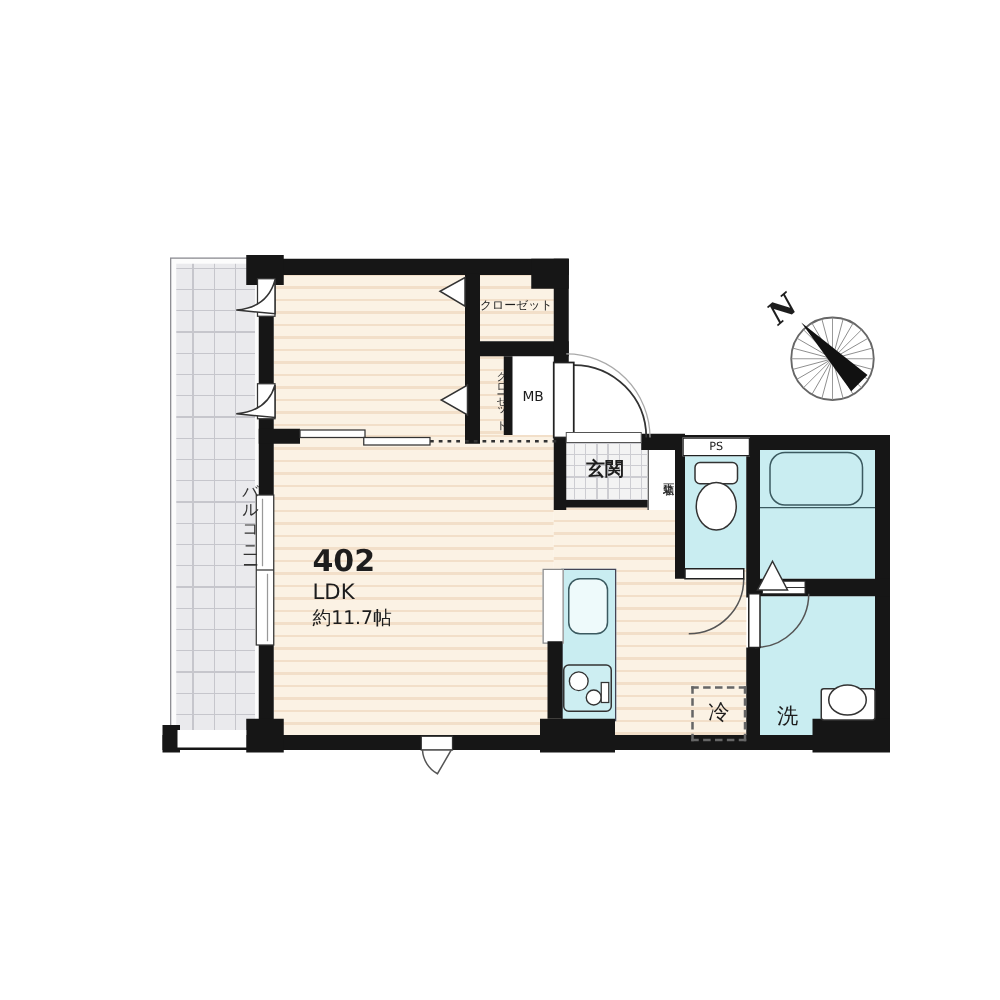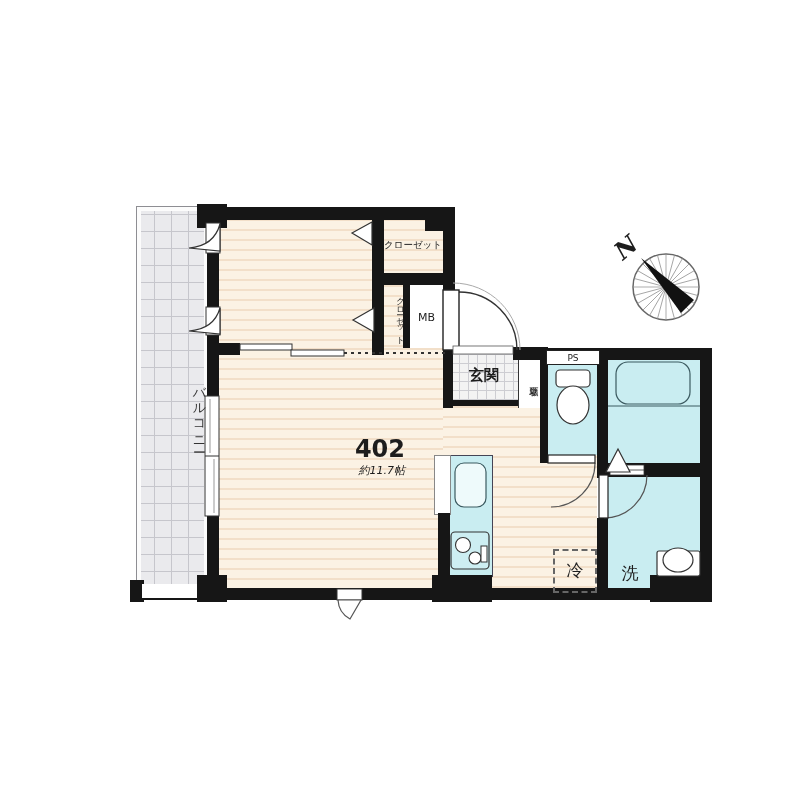--- a/index.html
+++ b/index.html
@@ -190,23 +190,24 @@
   <div class="label" style="left:381px;top:239px;width:64px;text-align:center;font-size:9.5px;">クローゼット</div>
 
   <div class="label vtext" style="left:379px;top:291px;width:26px;height:56px;font-size:8.5px;letter-spacing:0;line-height:1.1;">クローゼット</div>
 
   <div class="label center" style="left:410px;top:285px;width:33px;height:66px;font-size:11px;">MB</div>
 
   <div class="label center" style="left:450px;top:353px;width:68px;height:45px;font-size:15px;font-weight:600;">玄関</div>
 
   <div class="label vtext" style="left:519px;top:356px;width:20px;height:48px;display:flex;justify-content:center;font-size:9px;letter-spacing:0;">下駄箱</div>
 
-  <div class="label" style="left:250px;top:434px;width:155px;text-align:right;">
+  <div class="label" style="left:250px;top:434px;width:155px;text-align:left;">
     <div style="font-size:24px;font-weight:bold;">402</div>
-    <div style="font-size:11px;font-style:italic;">約11.7帖</div>
+    <div style="font-size:17px;">LDK</div>
+    <div style="font-size:15px;">約11.7帖</div>
   </div>
 
   <div class="label center" style="left:553px;top:549px;width:44px;height:44px;border:2px dashed #666;box-sizing:border-box;font-size:17px;z-index:7;">冷</div>
 
   <div class="label center" style="left:612px;top:562px;width:36px;height:24px;font-size:17px;">洗</div>
 
   <div class="label" style="left:615px;top:226px;width:40px;height:36px;font-size:24px;font-weight:bold;font-style:italic;font-family:'DejaVu Serif','Liberation Serif',serif;transform:rotate(-40deg);">N</div>
 
 </div>
 

